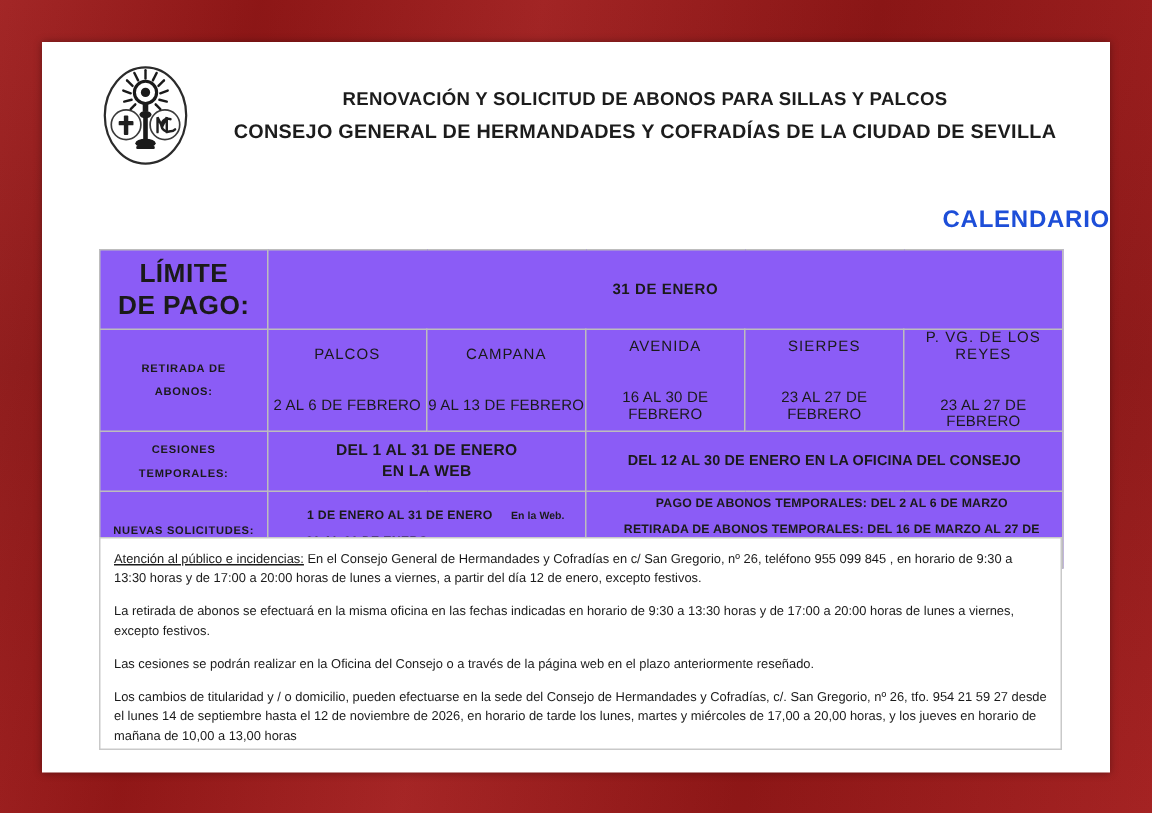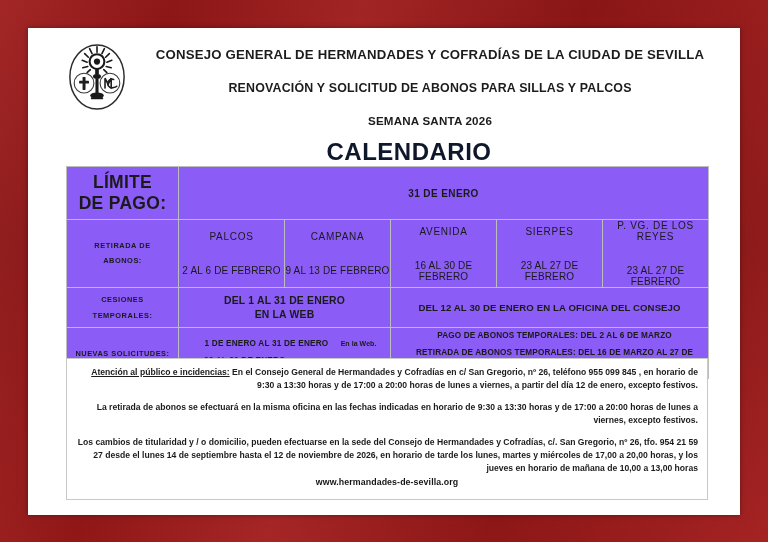--- a/index.html
+++ b/index.html
@@ -51,24 +51,24 @@
   .ht-line {
     font-weight: bold;
     color: #1c1c1c;
     letter-spacing: 0.2px;
   }
   .ht-1 { font-size: 13.2px; margin-top: 7px; }
   .ht-2 { font-size: 12.4px; margin-top: 19px; }
   .ht-3 { font-size: 11.6px; margin-top: 19px; }
 
   .calendario {
-    text-align: center;
-    font-size: 24px;
-    font-weight: bold;
-    color: #0f172a;
+    text-align: right;
+    font-size: 16px;
+    font-weight: bold;
+    color: #1d4ed8;
     letter-spacing: 0.5px;
     margin-top: 2px;
     margin-left: 50px;
   }
 
   
   .tablewrap {
     position: absolute;
     left: 38px;
     top: 138px;
@@ -176,23 +176,23 @@
     height: 142px;
     border: 1px solid #c9c9c9;
     box-sizing: border-box;
     padding: 7px 9px 0 9px;
     background: #fff;
   }
   .note {
     font-size: 8.6px;
     line-height: 1.52;
     color: #1b1b1b;
-    font-weight: bold;
+    font-weight: normal;
     margin-bottom: 9px;
-    text-align: right;
+    text-align: left;
   }
   .note .u { text-decoration: underline; }
   .web {
     text-align: center;
     font-size: 8.8px;
     font-weight: bold;
     color: #161616;
     letter-spacing: 0.1px;
     margin-top: 2px;
   }
@@ -241,23 +241,22 @@
           <rect x="47" y="47" width="6" height="9" rx="1"></rect>
           <ellipse cx="50" cy="59" rx="6.5" ry="4"></ellipse>
           <rect x="47.5" y="62" width="5" height="24"></rect>
           <ellipse cx="50" cy="90" rx="11" ry="5"></ellipse>
           <rect x="40" y="93" width="20" height="3.2" rx="1.2"></rect>
         </g>
       </svg>
     </div>
 
     <div class="header-titles">
+      <div class="ht-line ht-2">RENOVACIÓN Y SOLICITUD DE ABONOS PARA SILLAS Y PALCOS</div>
       <div class="ht-line ht-1">CONSEJO GENERAL DE HERMANDADES Y COFRADÍAS DE LA CIUDAD DE SEVILLA</div>
-      <div class="ht-line ht-2">RENOVACIÓN Y SOLICITUD DE ABONOS PARA SILLAS Y PALCOS</div>
-      <div class="ht-line ht-3">SEMANA SANTA 2026</div>
     </div>
   </div>
 
   <div class="calendario">CALENDARIO</div>
 
   <div class="tablewrap">
     <table class="cal">
       <colgroup>
         <col style="width:112px">
           <col style="width:106px">
@@ -334,17 +333,17 @@
         </tr>
       </tbody>
     </table>
   </div>
 
   <div class="notes">
     <div class="note">
       <span class="u">Atención al público e incidencias:</span><span> En el Consejo General de Hermandades y Cofradías en c/ San Gregorio, nº 26, teléfono 955 099 845 , en horario de 9:30 a 13:30 horas y de 17:00 a 20:00 horas de  lunes a viernes, a partir del día 12 de enero, excepto festivos.</span>
     </div>
     <div class="note">La retirada de abonos se efectuará en la misma oficina en las fechas indicadas en horario de 9:30 a 13:30 horas y de 17:00 a 20:00 horas de lunes a viernes, excepto festivos.</div>
+    <div class="note">Las cesiones se podrán realizar en la Oficina del Consejo o a través de la página web en el plazo anteriormente reseñado.</div>
     <div class="note" style="margin-bottom:2px;">Los cambios de titularidad y / o domicilio, pueden efectuarse en la sede del Consejo de Hermandades y Cofradías, c/. San Gregorio, nº 26,  tfo. 954 21 59 27 desde el lunes 14 de septiembre hasta el 12 de noviembre de 2026, en horario de tarde los lunes, martes y miércoles de 17,00 a 20,00 horas, y los jueves en horario de mañana de 10,00 a 13,00 horas</div>
-    <div class="web">www.hermandades-de-sevilla.org</div>
   </div>
 
 </div>
 
 </body></html>

